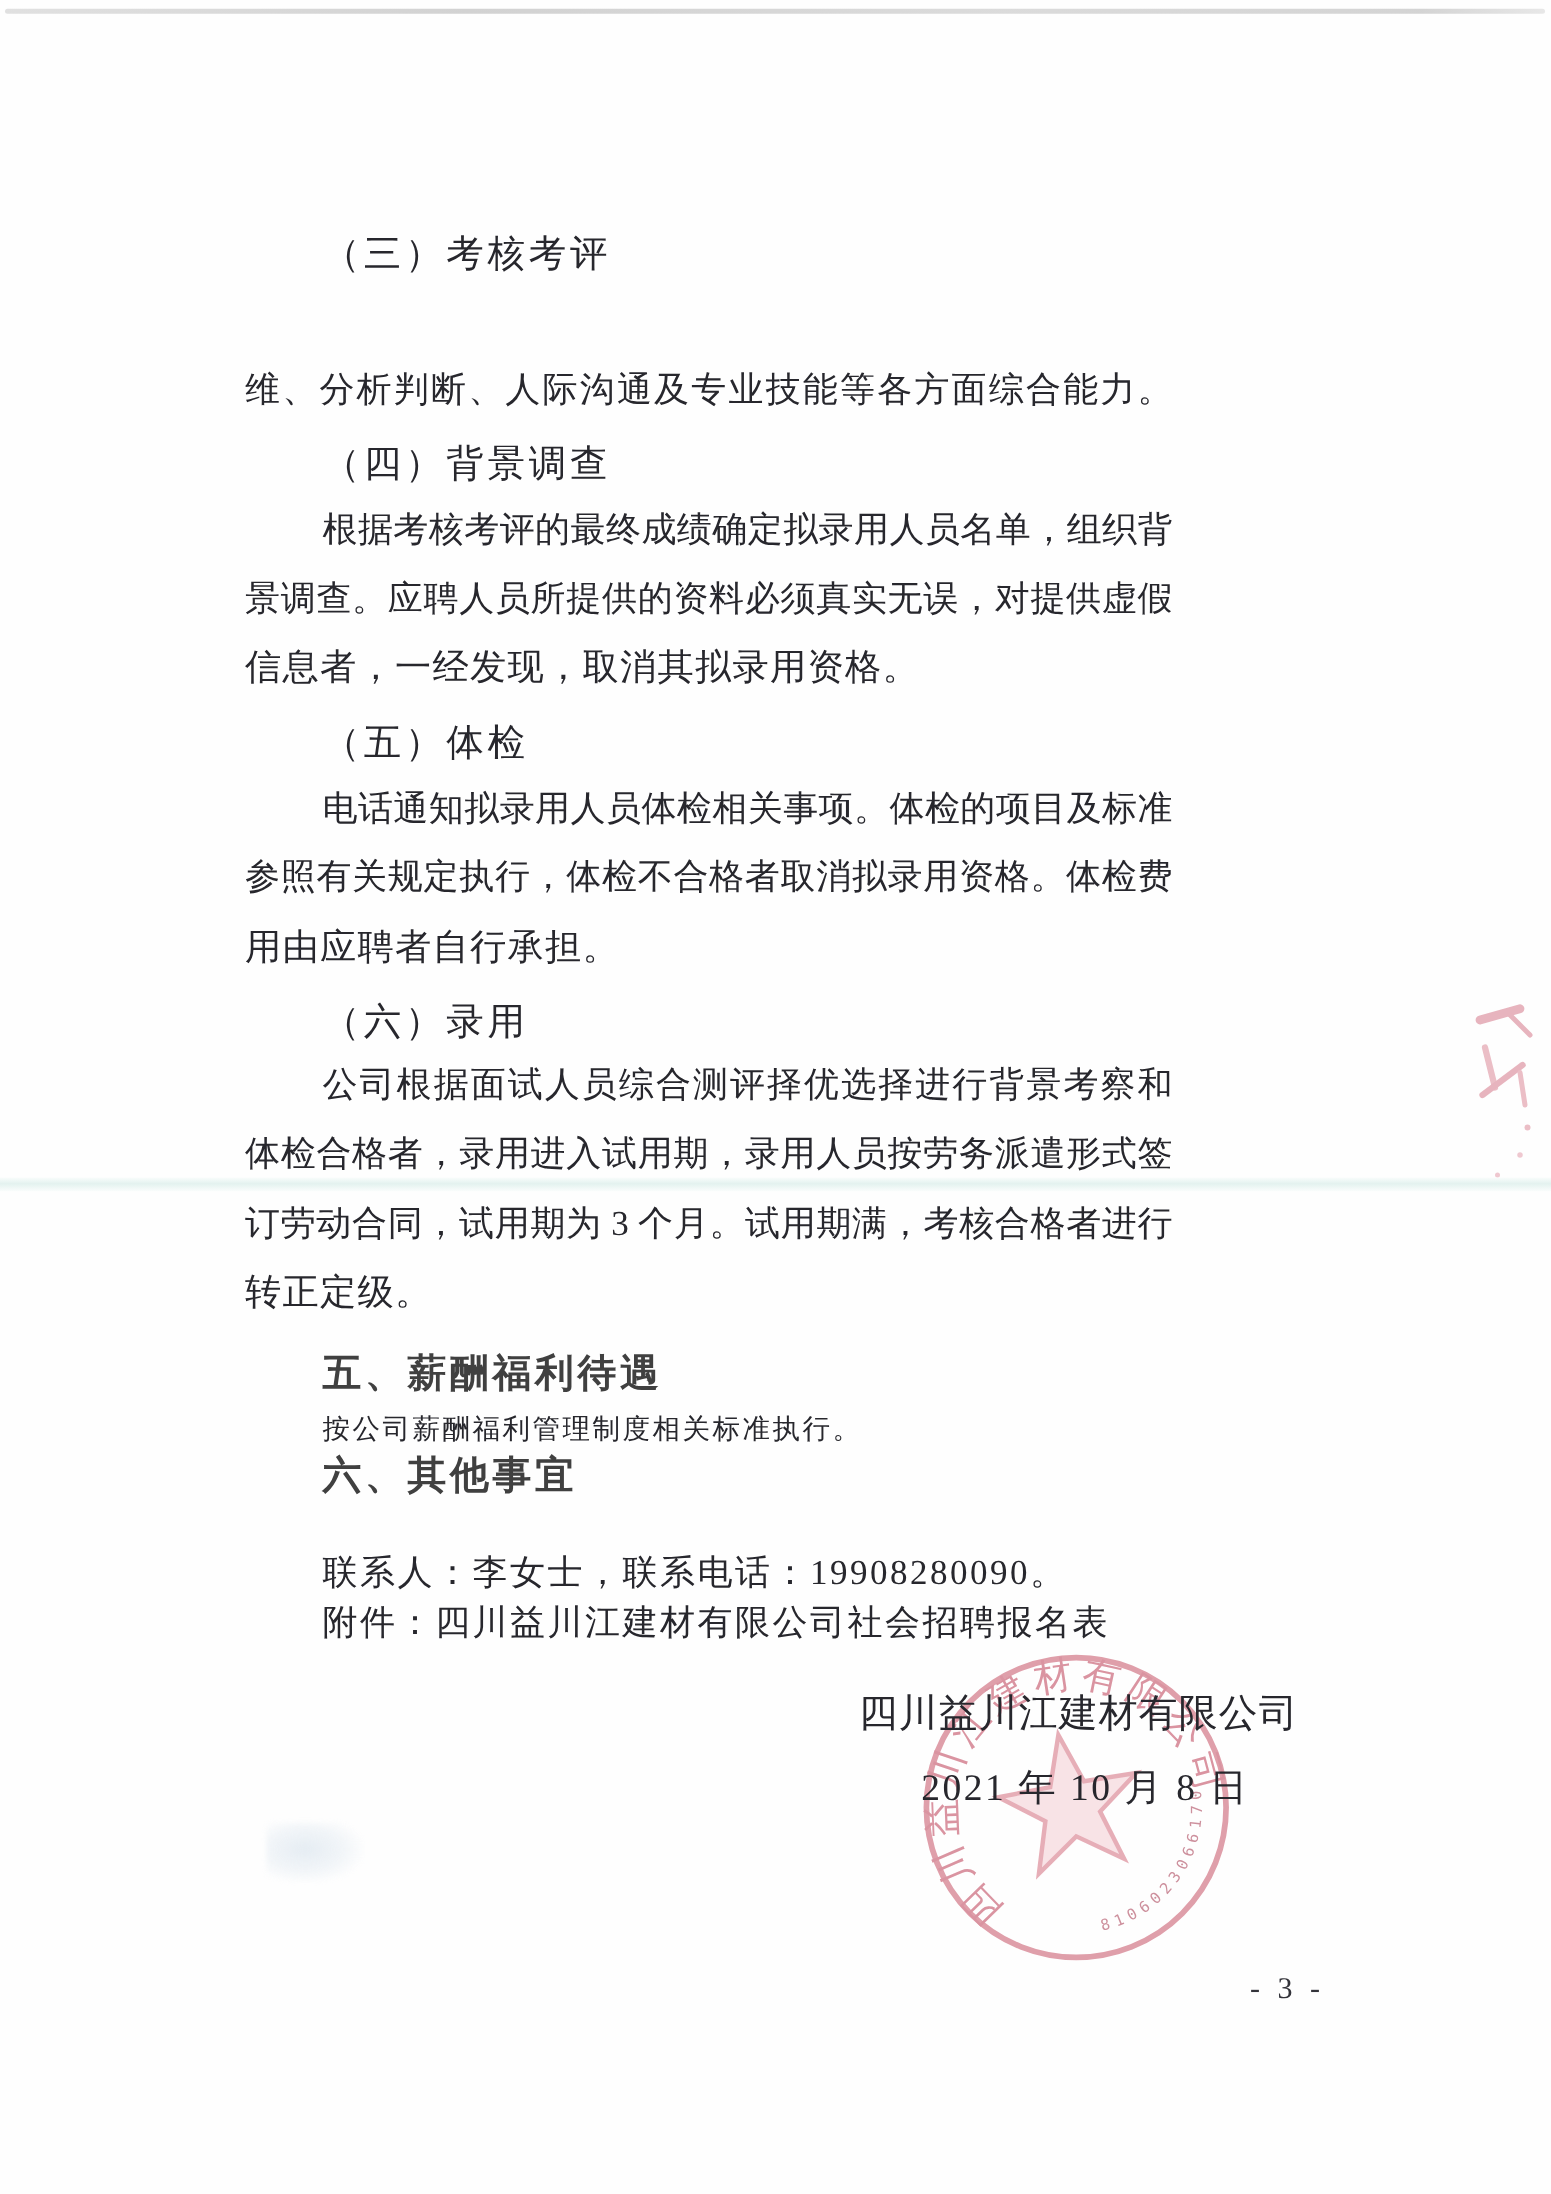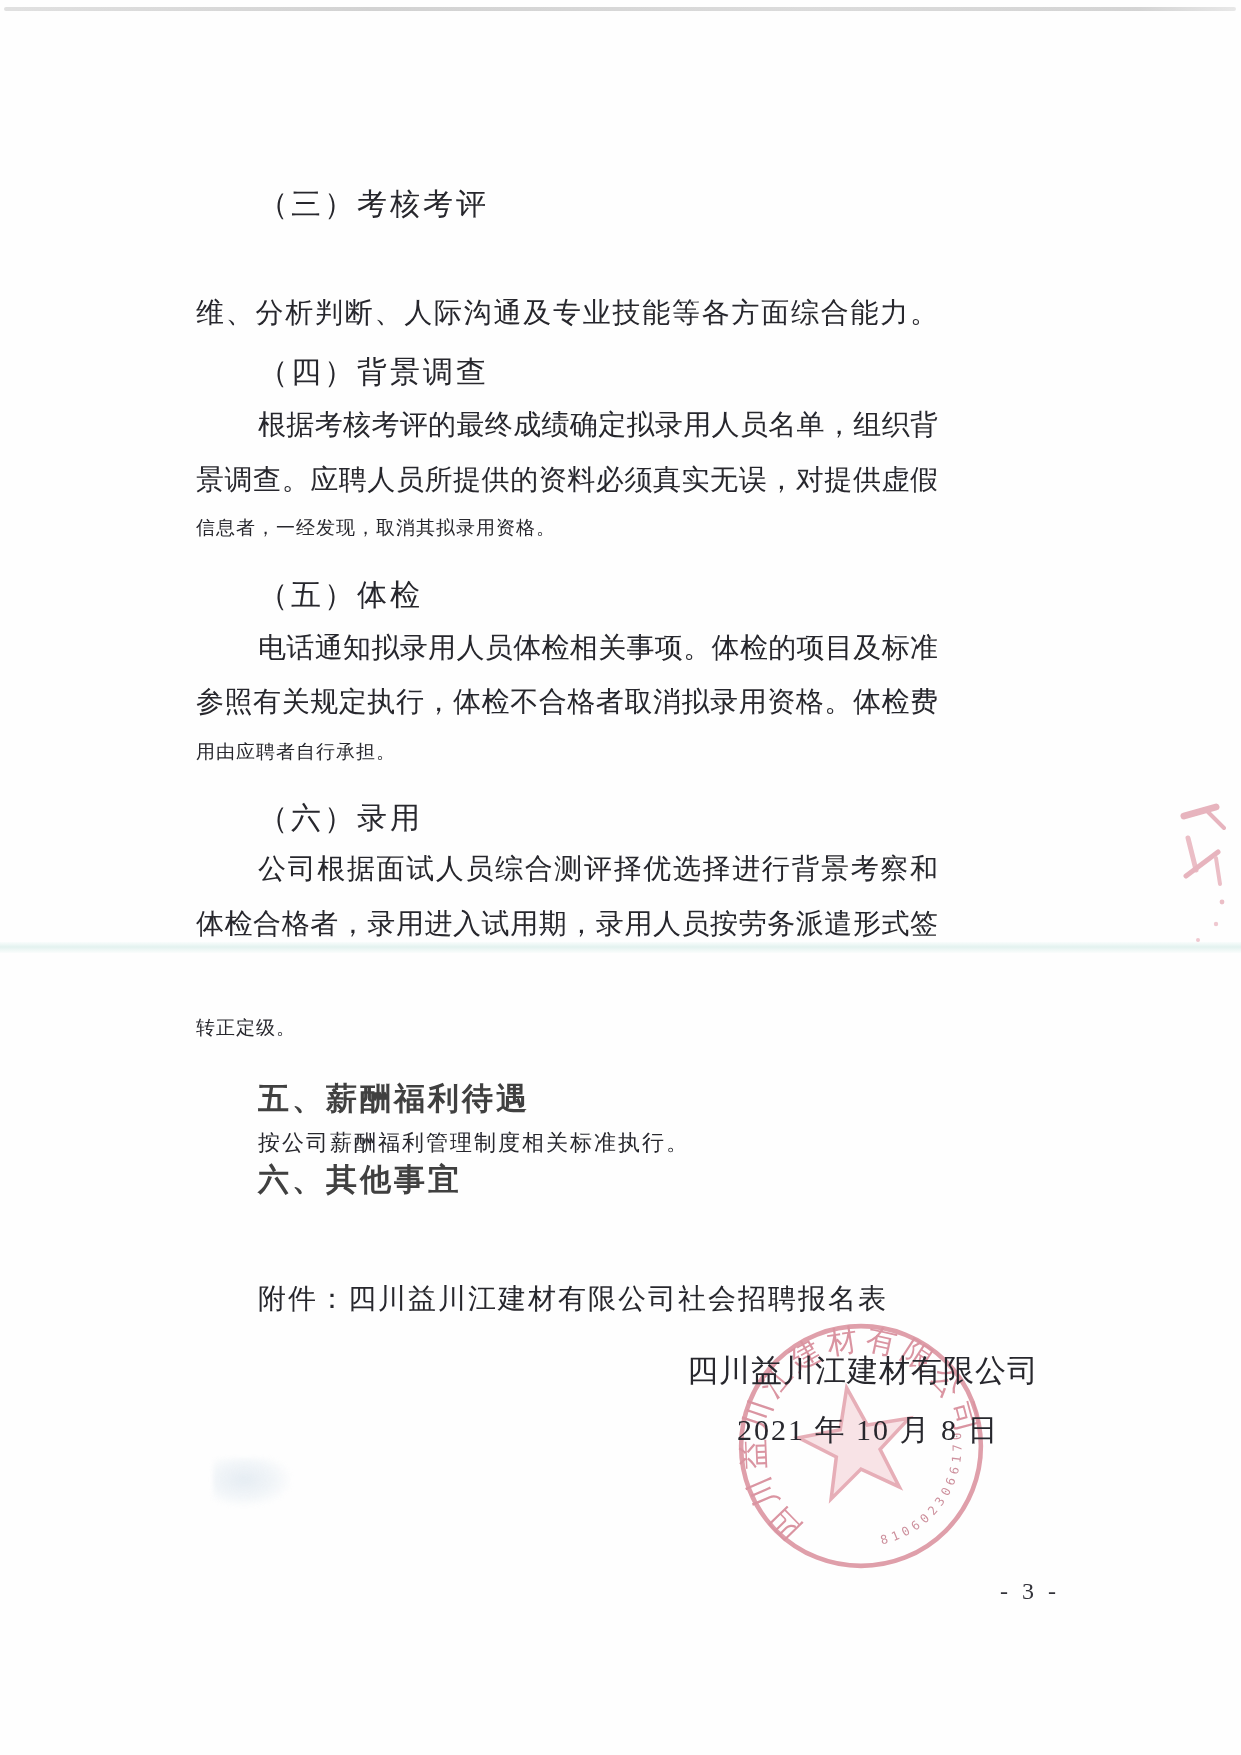--- a/index.html
+++ b/index.html
@@ -36,21 +36,21 @@
   
   .h{left:258px;font-size:30px;letter-spacing:3px;}
   
   .j{
     left:196px;width:742px;font-size:28px;
     text-align:justify;text-align-last:justify;
     white-space:normal;height:44px;overflow:hidden;
   }
   .j.ind{padding-left:62px;width:680px;}
   
-  .p{left:196px;font-size:19px;letter-spacing:1px;}
+  .p{left:196px;font-size:29px;letter-spacing:1px;}
   .p.ind{left:258px;font-size:22px;letter-spacing:2px;}
   
   .bh{
     left:258px;font-family:Liberation Sans, sans-serif;
     font-weight:700;font-size:31px;letter-spacing:3px;color:#404040;
   }
   
   .c{left:258px;font-size:28px;letter-spacing:2px;}
   .sig{position:absolute;z-index:3;color:#27272d;white-space:nowrap;}
   .sig.company{left:687px;top:1350px;font-size:31px;letter-spacing:1px;}
@@ -75,24 +75,26 @@
   <div class="line j ind" style="top:407px">根据考核考评的最终成绩确定拟录用人员名单，组织背</div>
   <div class="line j" style="top:462px">景调查。应聘人员所提供的资料必须真实无误，对提供虚假</div>
   <div class="line p" style="top:516px">信息者，一经发现，取消其拟录用资格。</div>
   <div class="line h" style="top:576px">（五）体检</div>
   <div class="line j ind" style="top:630px">电话通知拟录用人员体检相关事项。体检的项目及标准</div>
   <div class="line p" style="top:740px">用由应聘者自行承担。</div>
   <div class="line j" style="top:684px">参照有关规定执行，体检不合格者取消拟录用资格。体检费</div>
   <div class="line h" style="top:799px">（六）录用</div>
   <div class="line j ind" style="top:851px">公司根据面试人员综合测评择优选择进行背景考察和</div>
   <div class="line j" style="top:906px">体检合格者，录用进入试用期，录用人员按劳务派遣形式签</div>
+  <div class="line j" style="top:962px">订劳动合同，试用期为 3 个月。试用期满，考核合格者进行</div>
   <div class="line p" style="top:1016px">转正定级。</div>
   <div class="line bh" style="top:1080px">五、薪酬福利待遇</div>
   <div class="line p ind" style="top:1129px">按公司薪酬福利管理制度相关标准执行。</div>
   <div class="line bh" style="top:1161px">六、其他事宜</div>
+  <div class="line c" style="top:1241px">联系人：李女士，联系电话：19908280090。</div>
   <div class="line c" style="top:1281px">附件：四川益川江建材有限公司社会招聘报名表</div>
 
   <div class="sig company">四川益川江建材有限公司</div>
   <div class="sig date">2021 年 10 月 8 日</div>
 
   <svg class="seal" viewBox="0 0 252 252">
     <defs>
       <path id="ringpath" d="M 70.4,205.6 A 96,96 0 1 1 221.6,117.6" fill="none"></path>
       <path id="numpath" d="M 146.6,222.8 A 99,99 0 0 0 224,112.2" fill="none"></path>
     </defs>

